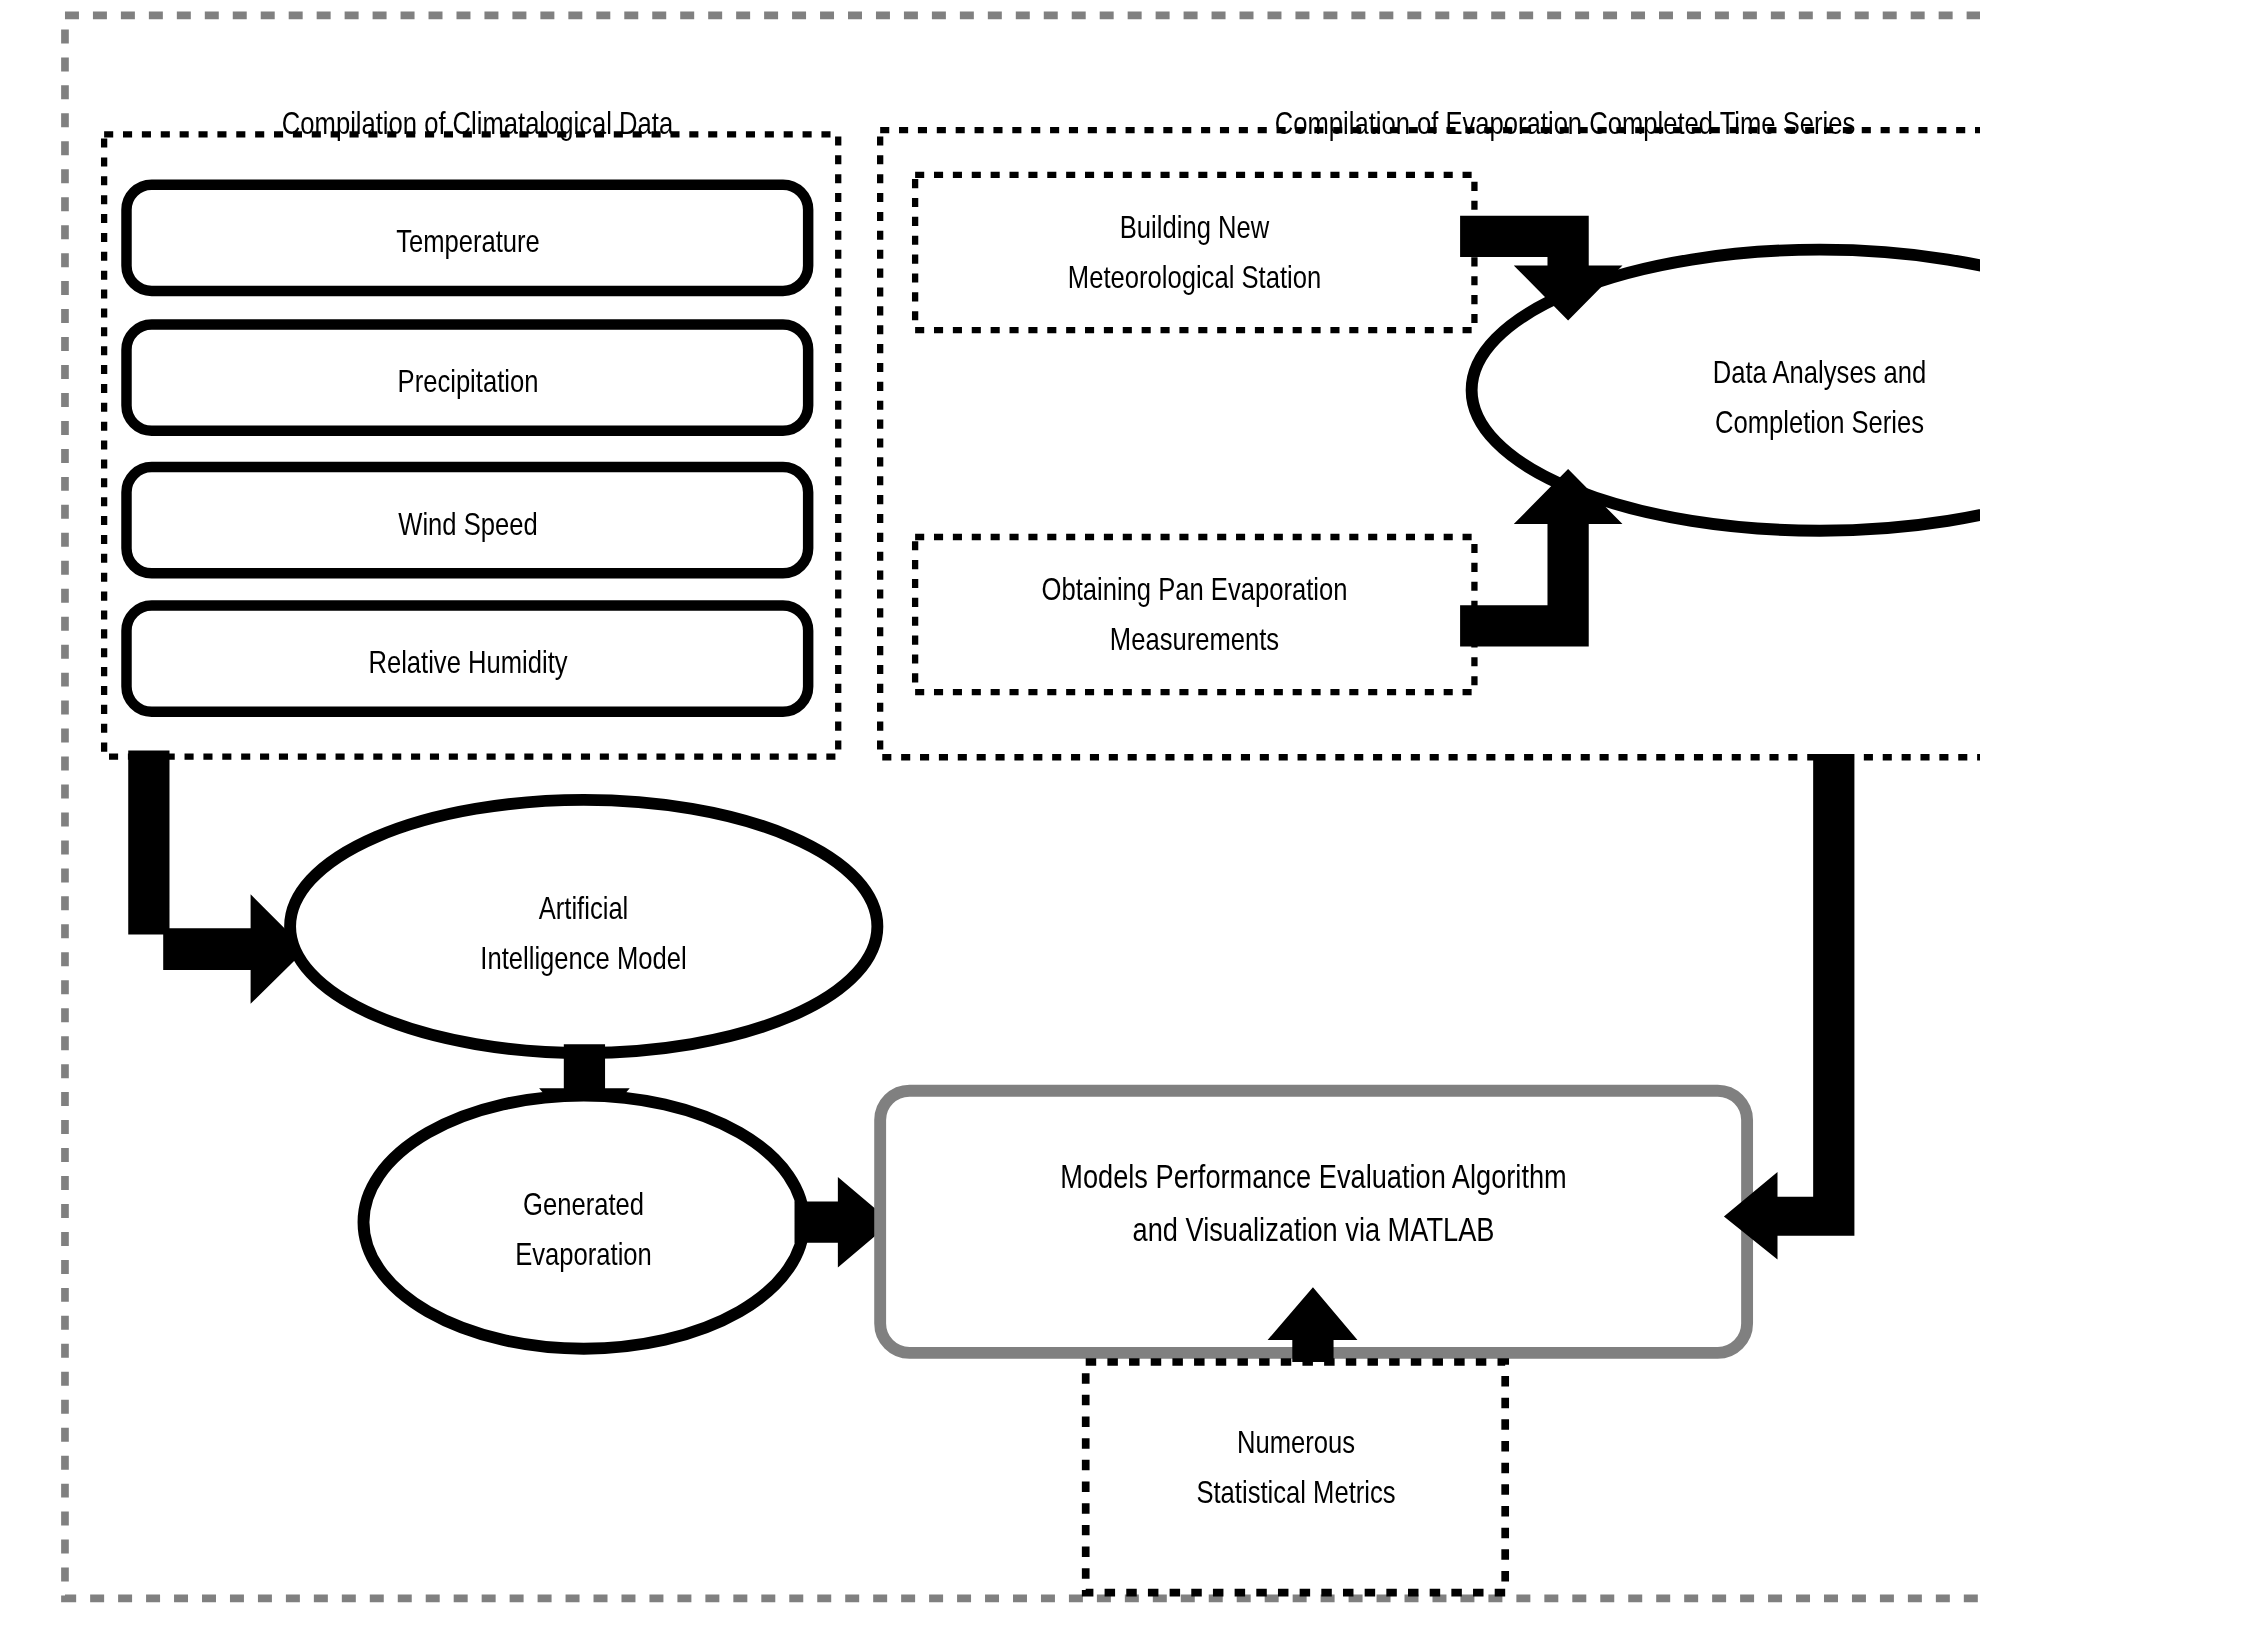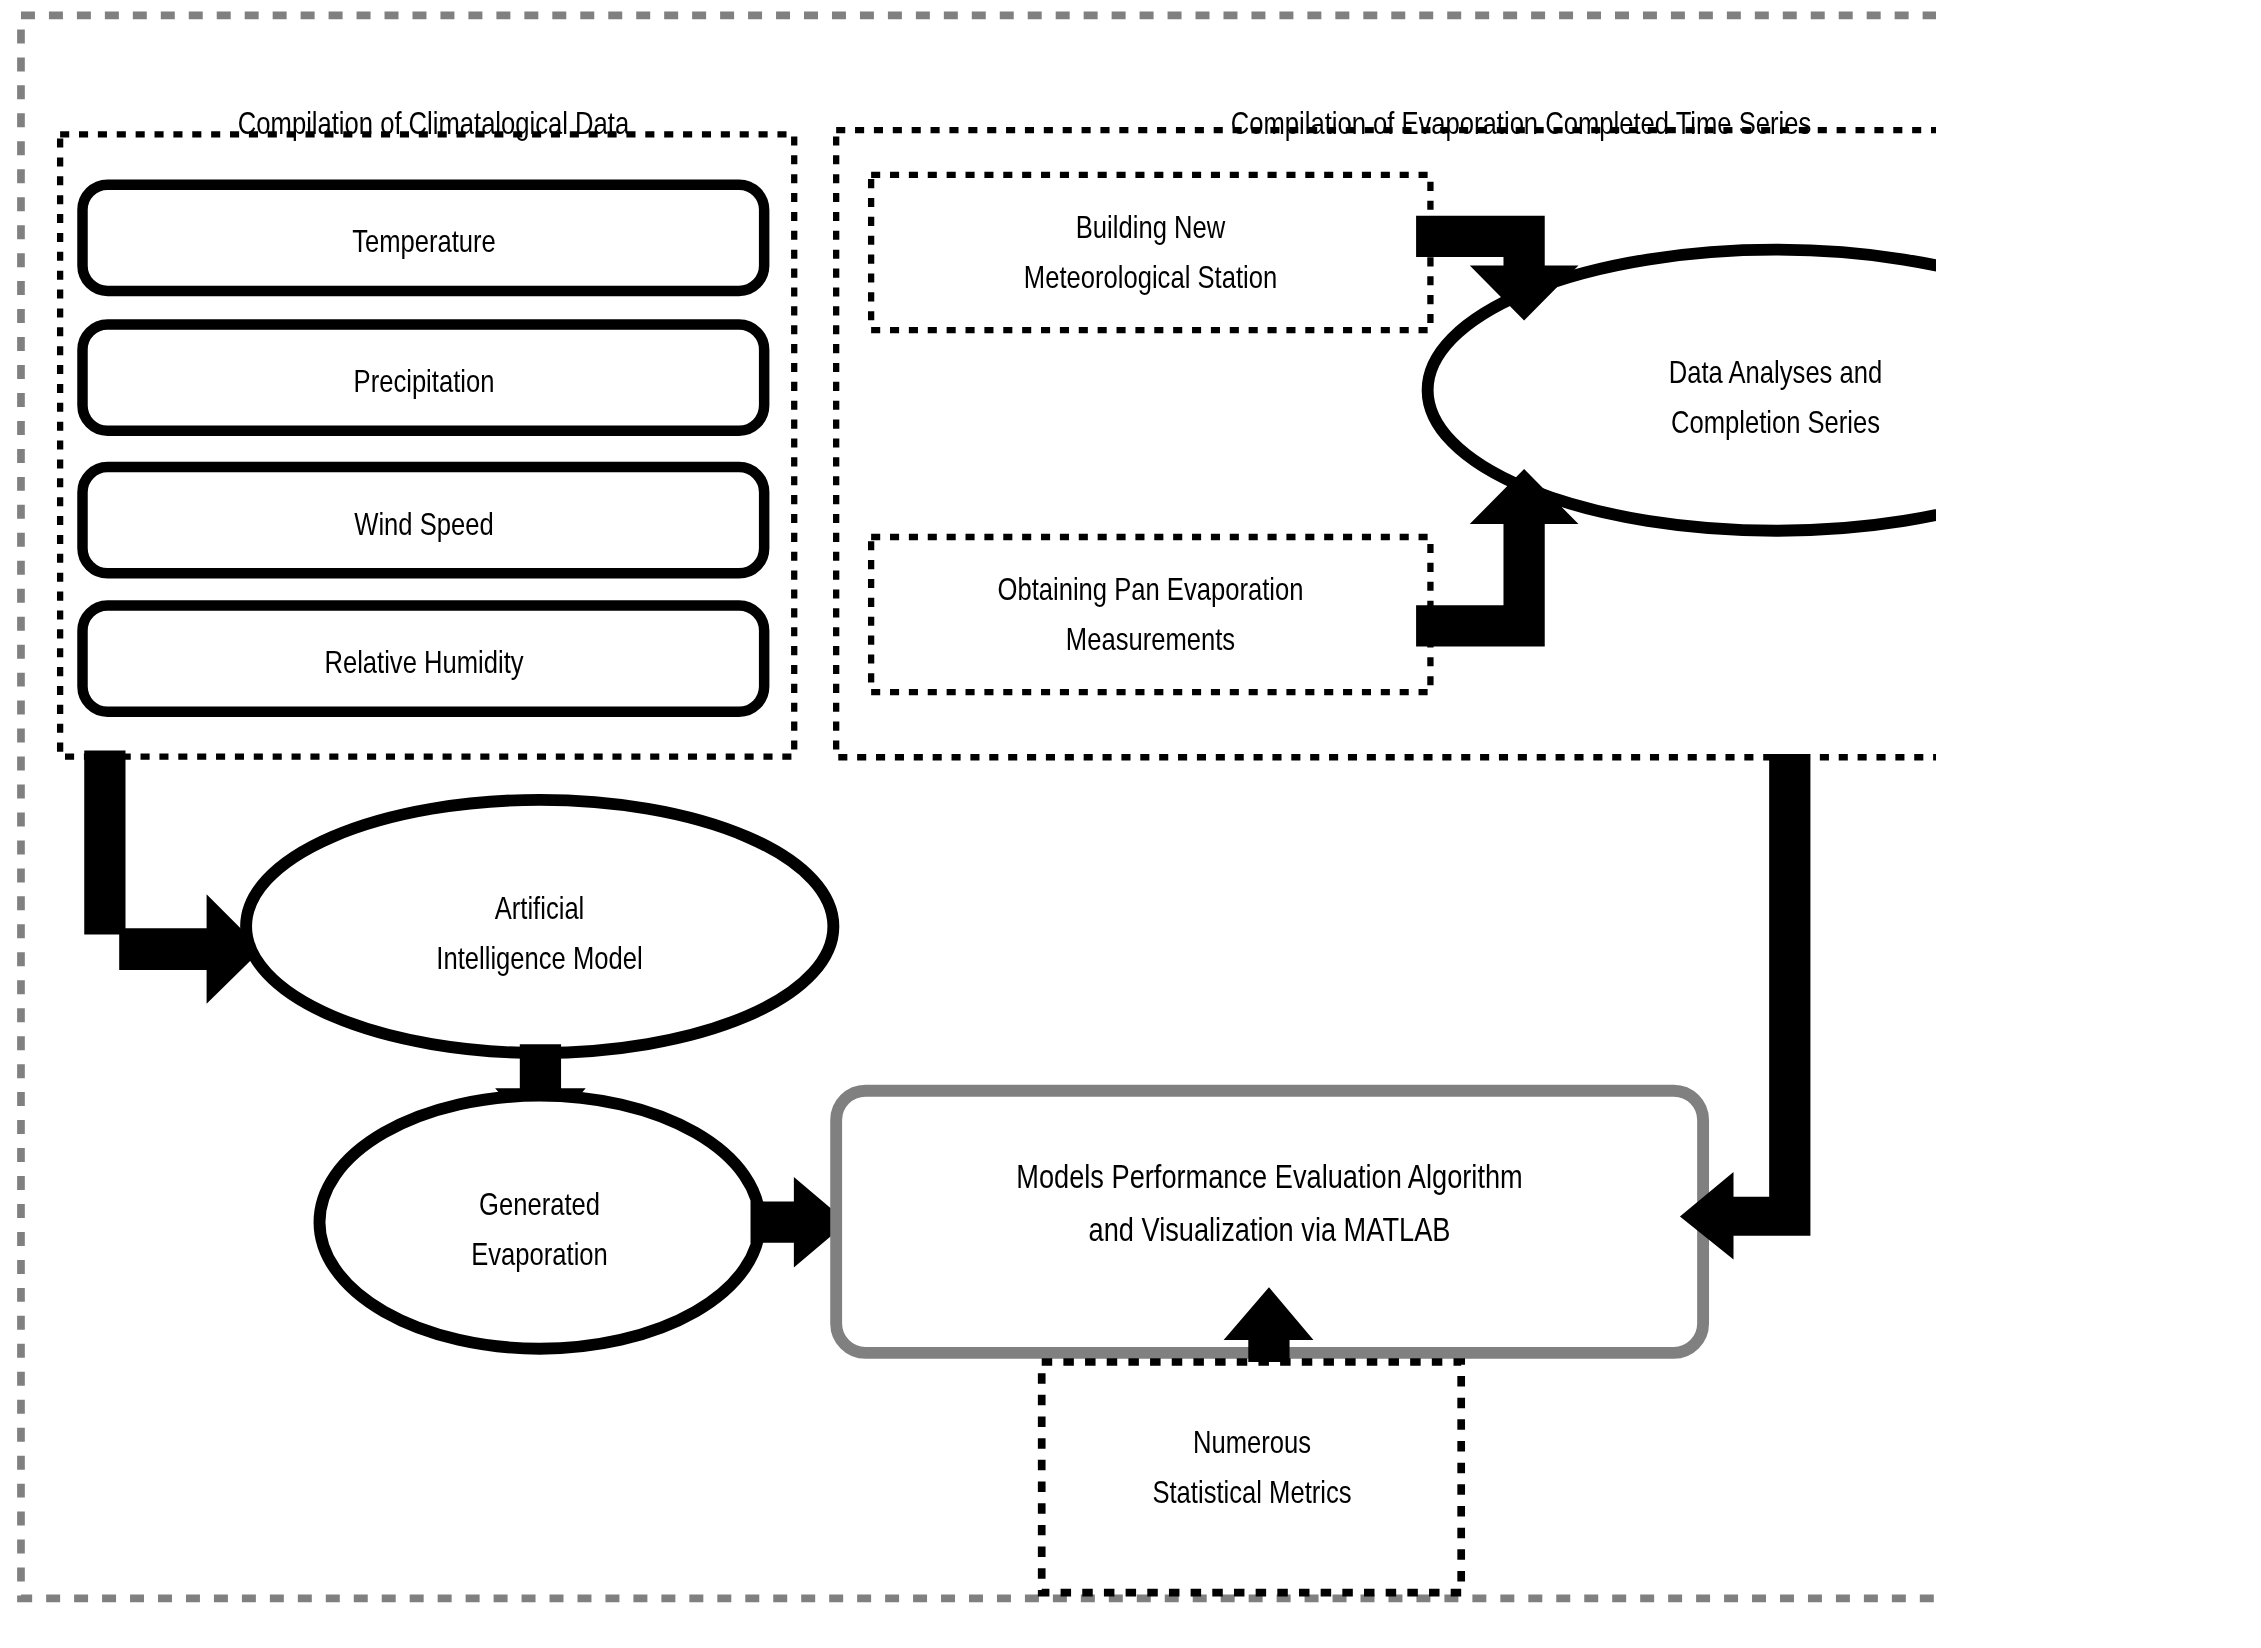--- a/index.html
+++ b/index.html
@@ -9,20 +9,21 @@
   }
   body {
     font-family: "Liberation Sans", "DejaVu Sans", sans-serif;
   }
   #canvas {
     position: relative;
     width: 1936px;
     height: 1648px;
     background: #ffffff;
     overflow: hidden;
+    margin-left: 44px;
   }
   svg.layer {
     position: absolute;
     left: 0;
     top: 0;
     width: 2261px;
     height: 1648px;
     pointer-events: none;
   }
   .lbl {

